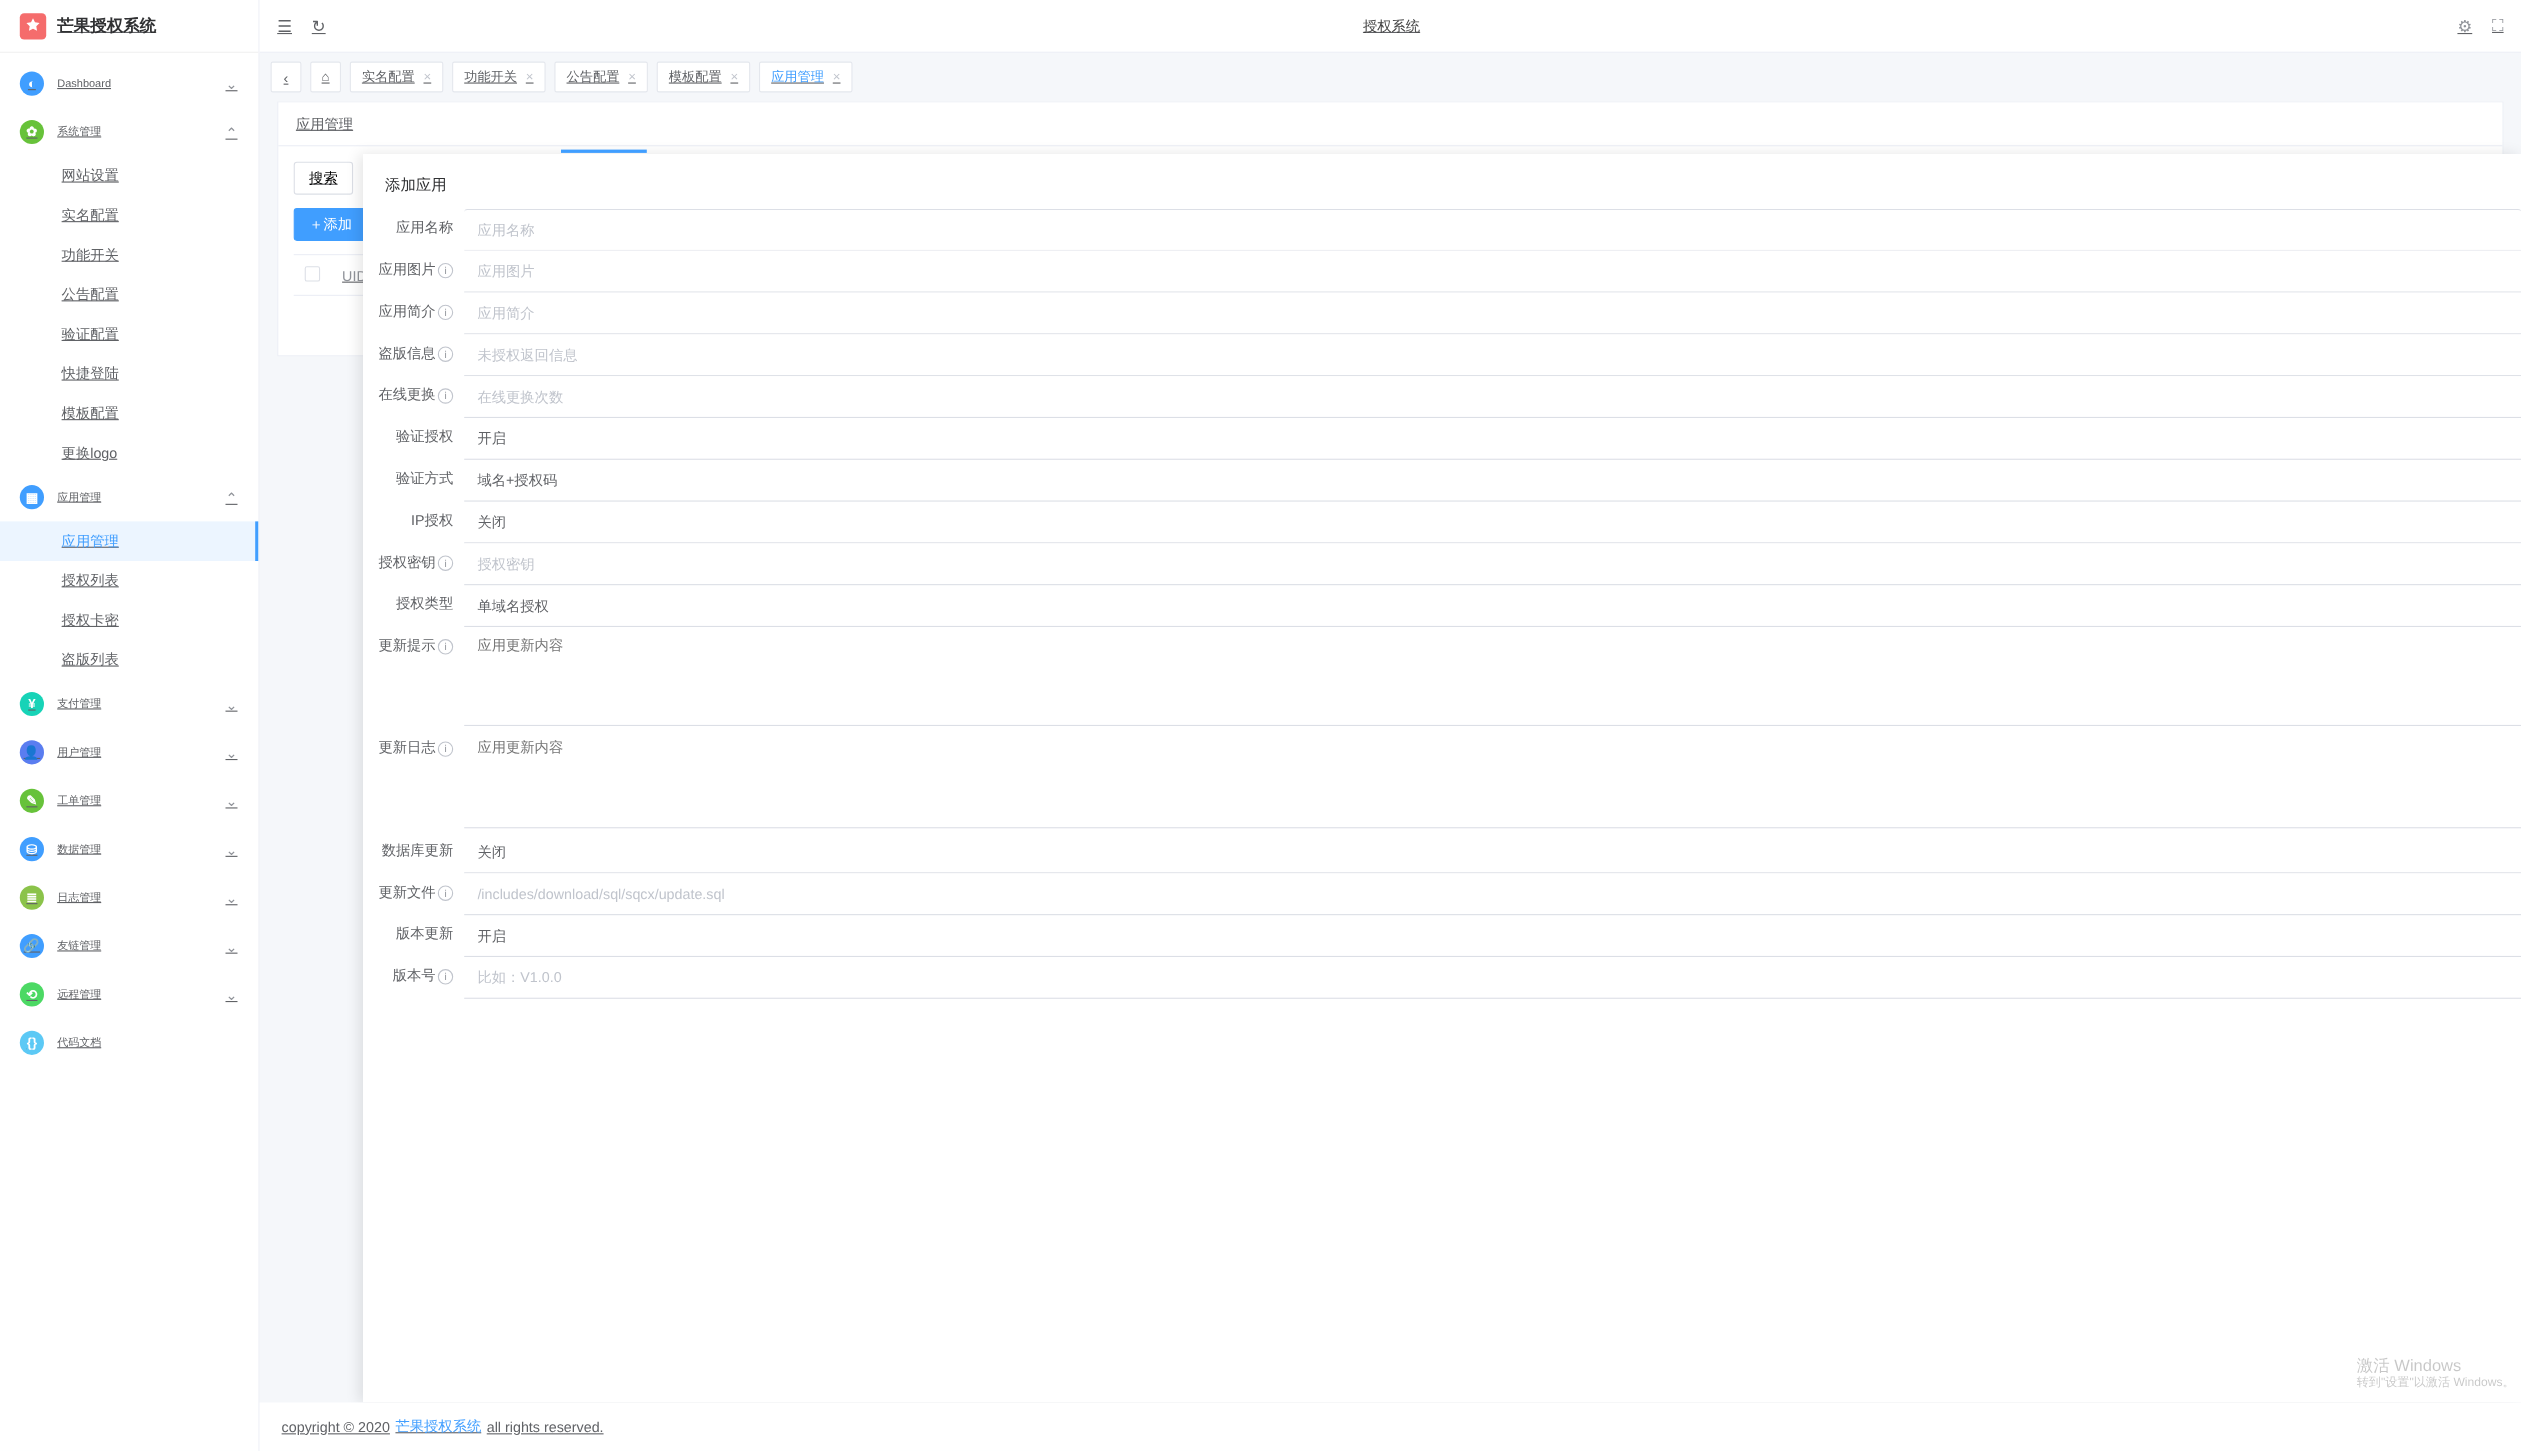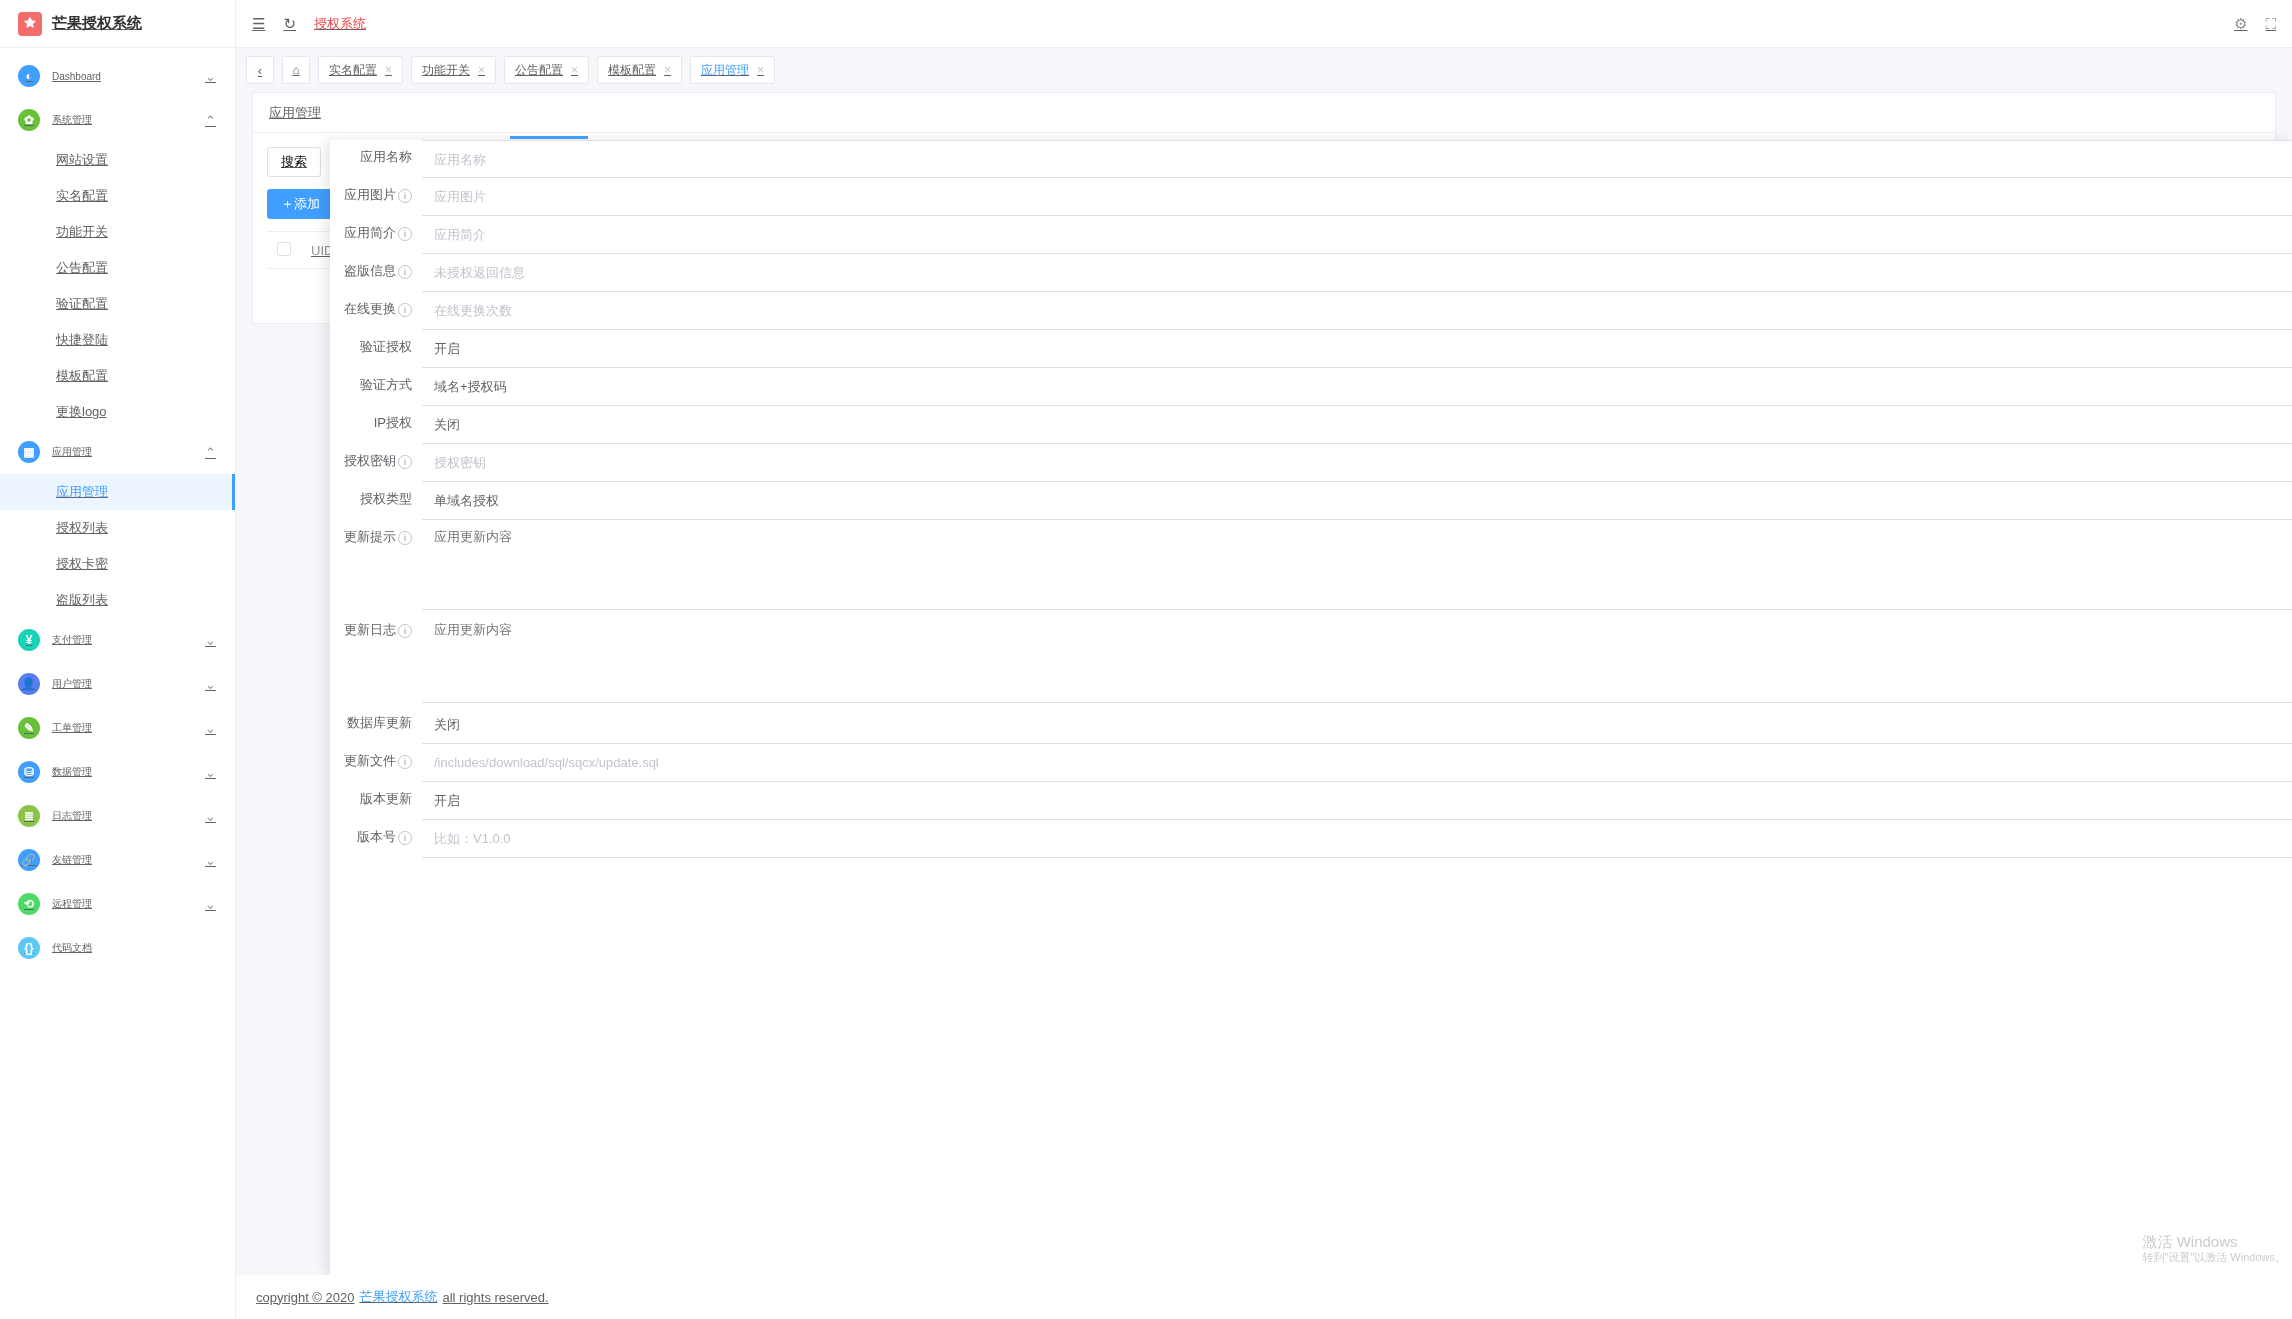--- a/index.html
+++ b/index.html
@@ -32,21 +32,21 @@
   .mi-icon span { color:#fff; font-size:12px; font-weight:600;}
   .mi-label { flex:1; font-size:10px;}
   .mi-chevron { width:12px; color:#909399;}
   .child { padding-left:56px; font-size:13px; color:#606266; height:36px; display:flex; align-items:center; cursor:pointer;}
   .child.active { color:#409eff; background:#ecf5ff; border-right:3px solid #409eff;}
 
   
   .main-col { flex:1; display:flex; flex-direction:column; min-width:0;}
   .topbar { height:48px; background:#fff; display:flex; align-items:center; padding:0 16px; gap:18px; border-bottom:1px solid #ebeef5;}
   .top-icon { color:#606266; cursor:pointer; font-size:15px;}
-  .top-input { flex:1; border:none; outline:none; font-size:13px; color:#ef4444; background:transparent;}
+  .top-input { flex:1; border:none; outline:none; font-size:13px; color:#404040; background:transparent;text-align:center;}
   .gear { color:#909399;}
 
   .tabbar { height:44px; display:flex; align-items:center; padding:0 10px; gap:8px;}
   .tab-nav { width:28px; height:28px; display:flex; align-items:center; justify-content:center; background:#fff; border:1px solid #e4e7ed; border-radius:2px; cursor:pointer;}
   .tab { display:flex; align-items:center; background:#fff; border:1px solid #e4e7ed; padding:0 10px; height:28px; gap:8px; border-radius:2px; font-size:12px; cursor:pointer;}
   .tab.active { color:#409eff;}
   .tab-close { color:#c0c4cc; font-size:12px;}
   .home-icon-tab { width:28px; justify-content:center;}
 
   .content { flex:1; padding:0 16px 16px; overflow:auto; position:relative;}
@@ -242,20 +242,21 @@
             <button class="btn btn-primary">＋ <span>添加</span></button>
             <div class="th" style="margin-top:12px;">
               <span class="th-cell"><span class="ck"></span></span>
               <span class="th-cell">UID</span>
             </div>
             <div style="height:40px"></div>
           </div>
         </div>
 
         <div class="drawer">
+          <div class="drawer-hd">添加应用</div>
           <div class="form" id="form">
               <div class="row">
                 <div class="lbl">应用名称</div>
                 <div class="ctrl"><input class="ipt" placeholder="应用名称" style=""></div>
               </div>
               <div class="row">
                 <div class="lbl">应用图片<span class="info-ic">i</span></div>
                 <div class="ctrl"><input class="ipt" placeholder="应用图片" style=""></div>
               </div>
               <div class="row">

